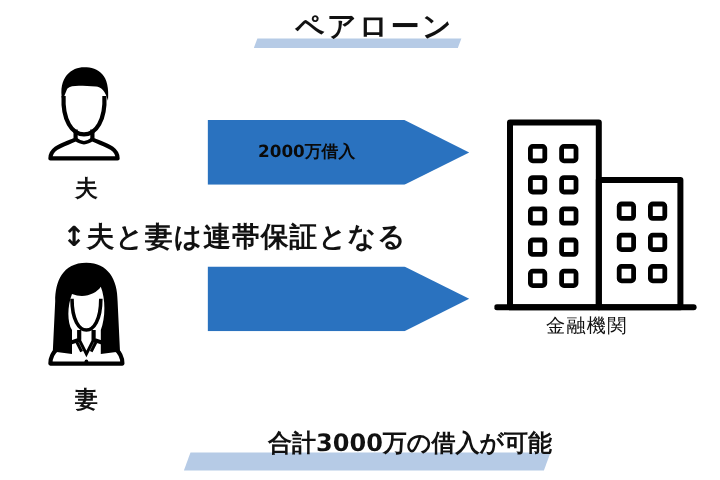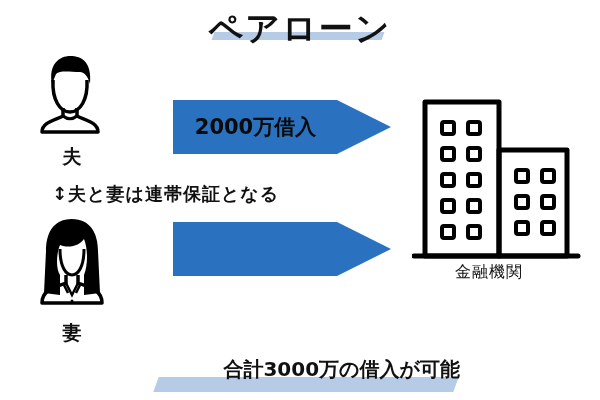--- a/index.html
+++ b/index.html
@@ -2,28 +2,28 @@
 <html><head>
 <meta charset="utf-8">
 <style>
   html, body { margin:0; padding:0; background:#ffffff; }
   body { width:600px; height:400px; position:relative; overflow:hidden;
          font-family:"DejaVu Sans", sans-serif; color:#111; }
   .abs { position:absolute; }
   .title-wrap { left:200px; top:2px; width:200px; height:44px; }
   .title-hl { position:absolute; left:13px; top:30px; width:170px; height:8px;
               background:#b6cbe6; transform:skewX(-20deg); }
-  .title { position:absolute; left:0; top:4px; width:200px; text-align:center;
-           font-size:34px; font-weight:bold; letter-spacing:2px; }
+  .title { position:absolute; left:12px; top:4px; width:200px; text-align:center;
+           font-size:24px; font-weight:bold; letter-spacing:2px; }
   .person-label { font-size:19px; font-weight:bold; width:40px; text-align:center; }
   .arrow { width:220px; height:54px; }
   .arrow-text { position:absolute; left:0; top:0; width:165px; height:54px;
                 display:flex; align-items:center; justify-content:center;
-                font-size:21px; font-weight:bold; color:#0a0a0a; }
-  .note { left:52px; top:182px; font-size:18px; font-weight:bold; letter-spacing:1px; }
+                font-size:14px; font-weight:bold; color:#0a0a0a; }
+  .note { left:52px; top:182px; font-size:23px; font-weight:bold; letter-spacing:1px; }
   .bank-label { left:455px; top:262px; font-size:16px; font-weight:normal; letter-spacing:1px; }
   .sum-wrap { left:140px; top:352px; width:320px; height:44px; }
   .sum-hl { position:absolute; left:16px; top:25px; width:300px; height:15px;
             background:#b6cbe6; transform:skewX(-20deg); }
   .sum { position:absolute; left:0; top:4px; width:320px; text-align:right;
          font-size:20px; font-weight:bold; }
 </style>
 </head>
 <body>
 

